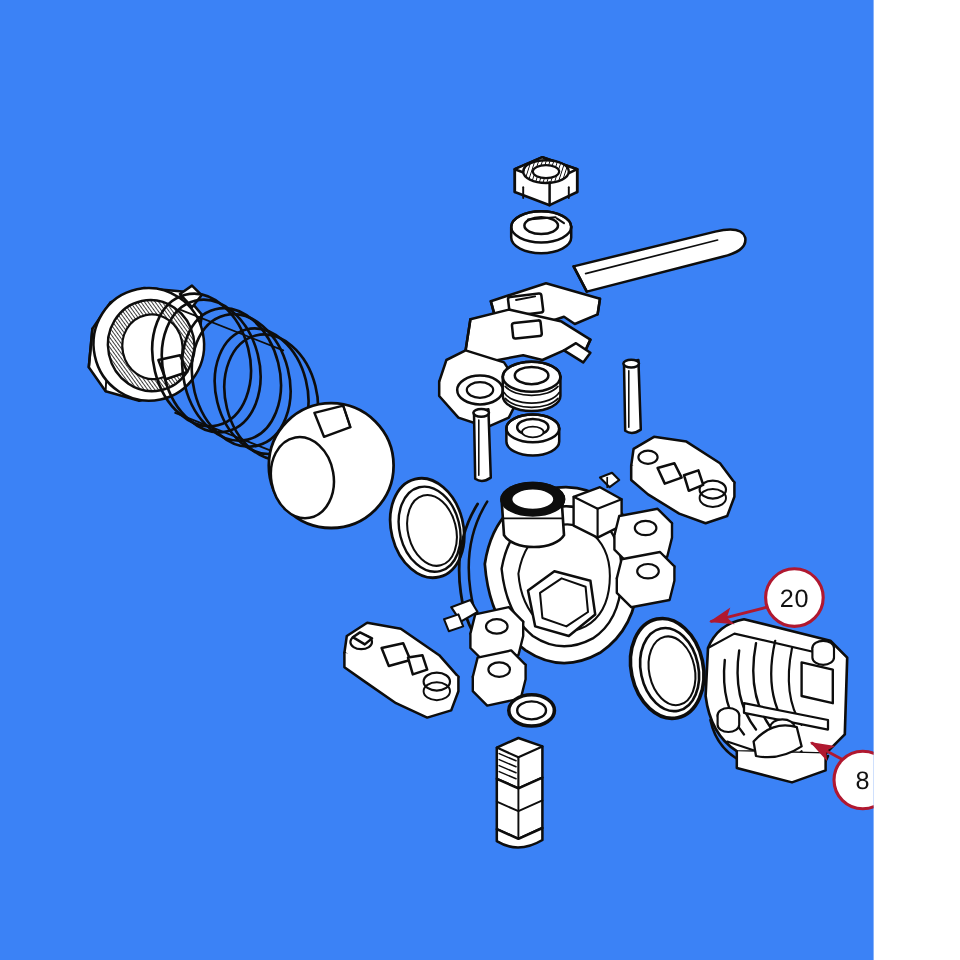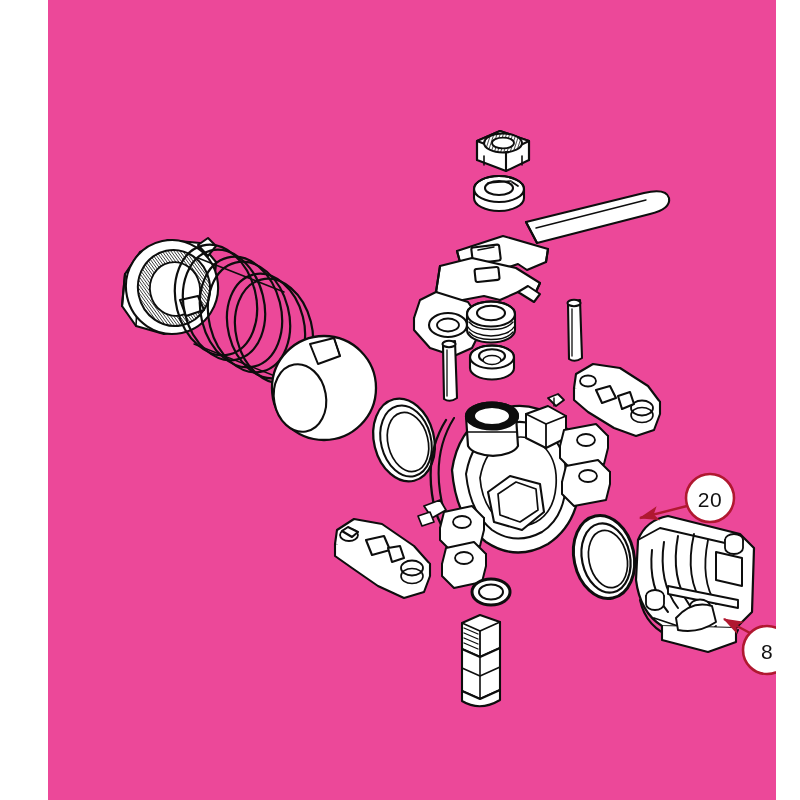--- a/index.html
+++ b/index.html
@@ -8,23 +8,22 @@
     padding: 0;
     background: #ffffff;
   }
   body {
     font-family: "Liberation Sans", sans-serif;
   }
   #stage {
     position: relative;
     width: 728px;
     height: 800px;
-    background: #ec4899;
+    background: #3b82f6;
     overflow: hidden;
-    margin-left: 48px;
   }
   #diagram {
     position: absolute;
     left: 0;
     top: 0;
     width: 800px;
     height: 800px;
   }
   .callout-num {
     font-family: "Liberation Sans", sans-serif;

